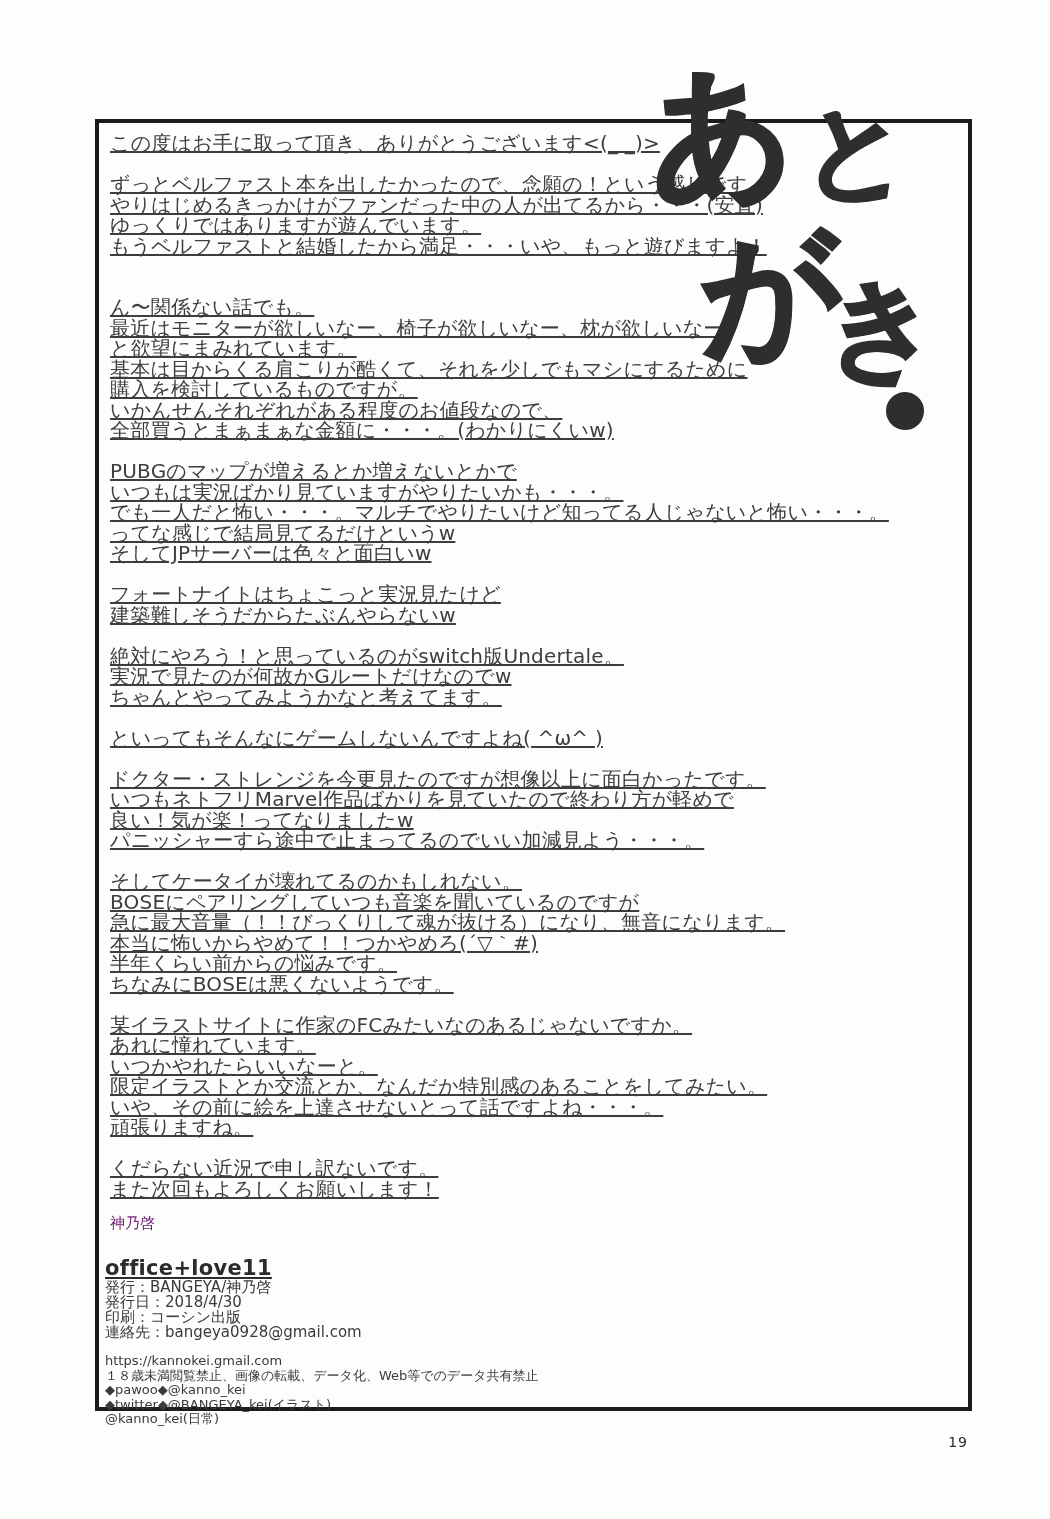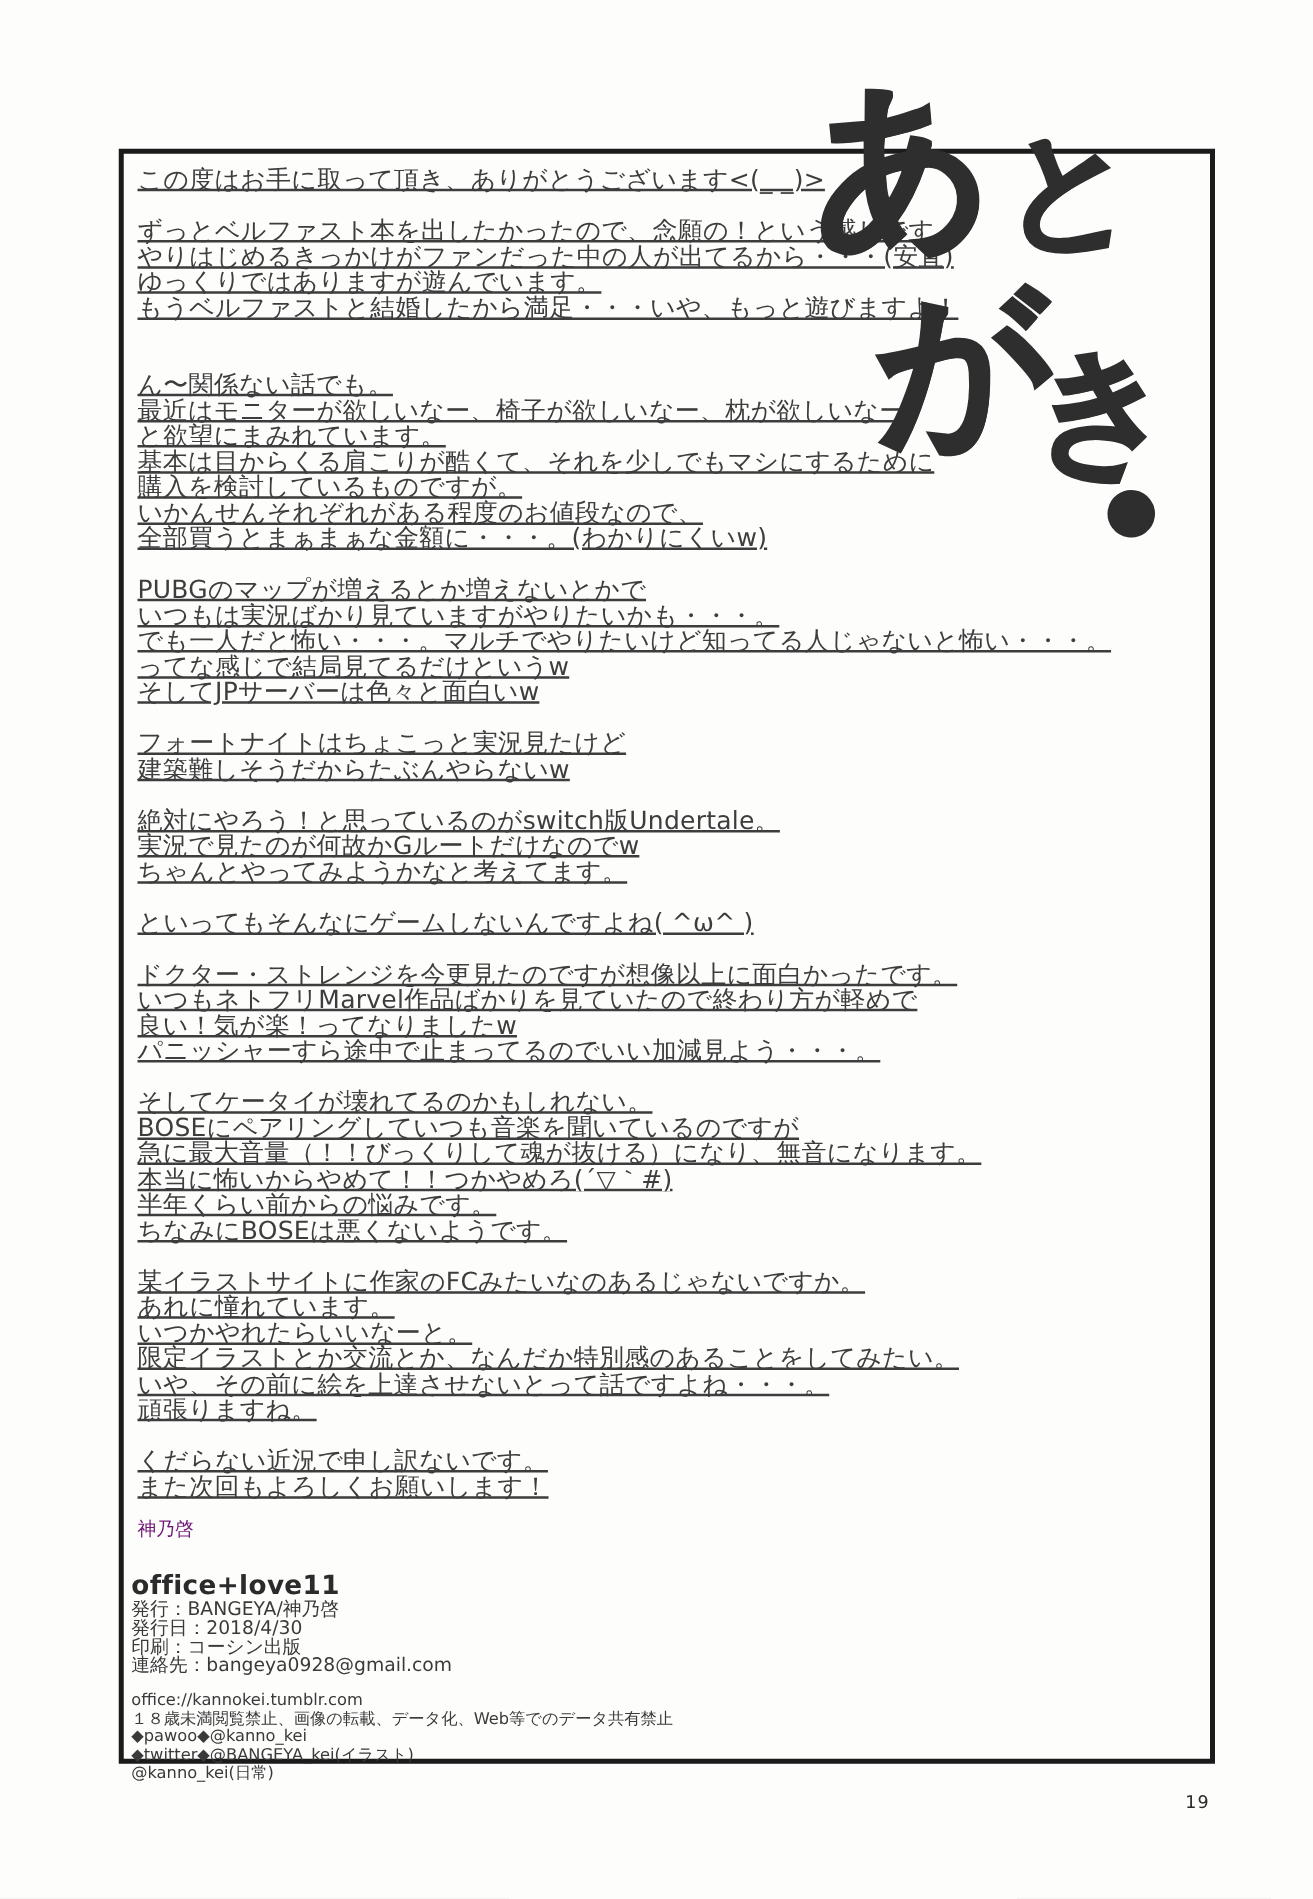--- a/index.html
+++ b/index.html
@@ -41,20 +41,21 @@
     line-height: 20px;
     color: #701a75;
   }
   .colophon { margin-top: 24px; margin-left: -5px; color: #333; }
   .colophon-title {
     display: inline-block;
     font-size: 21px;
     line-height: 22px;
     font-weight: 600;
     color: #2b2b2b;
+    text-decoration: underline;
     letter-spacing: 0.3px;
   }
   .colophon-details {
     margin-top: 1px;
     font-size: 15px;
     line-height: 15px;
     white-space: pre-wrap;
     color: #3a3a3a;
   }
   .footer-links {
@@ -171,21 +172,21 @@
     <div class="signature">神乃啓</div>
 
     <div class="colophon">
       <span class="colophon-title">office+love11</span>
       <div class="colophon-details">発行：BANGEYA/神乃啓
 発行日：2018/4/30
 印刷：コーシン出版
 連絡先：bangeya0928@gmail.com</div>
     </div>
 
-    <div class="footer-links">office://kannokei.tumblr.com
+    <div class="footer-links">https://kannokei.gmail.com
 １８歳未満閲覧禁止、画像の転載、データ化、Web等でのデータ共有禁止
 ◆pawoo◆@kanno_kei
 ◆twitter◆@BANGEYA_kei(イラスト)
 @kanno_kei(日常)</div>
   </div>
 
   <div class="page-number">19</div>
 
 </div>
 

